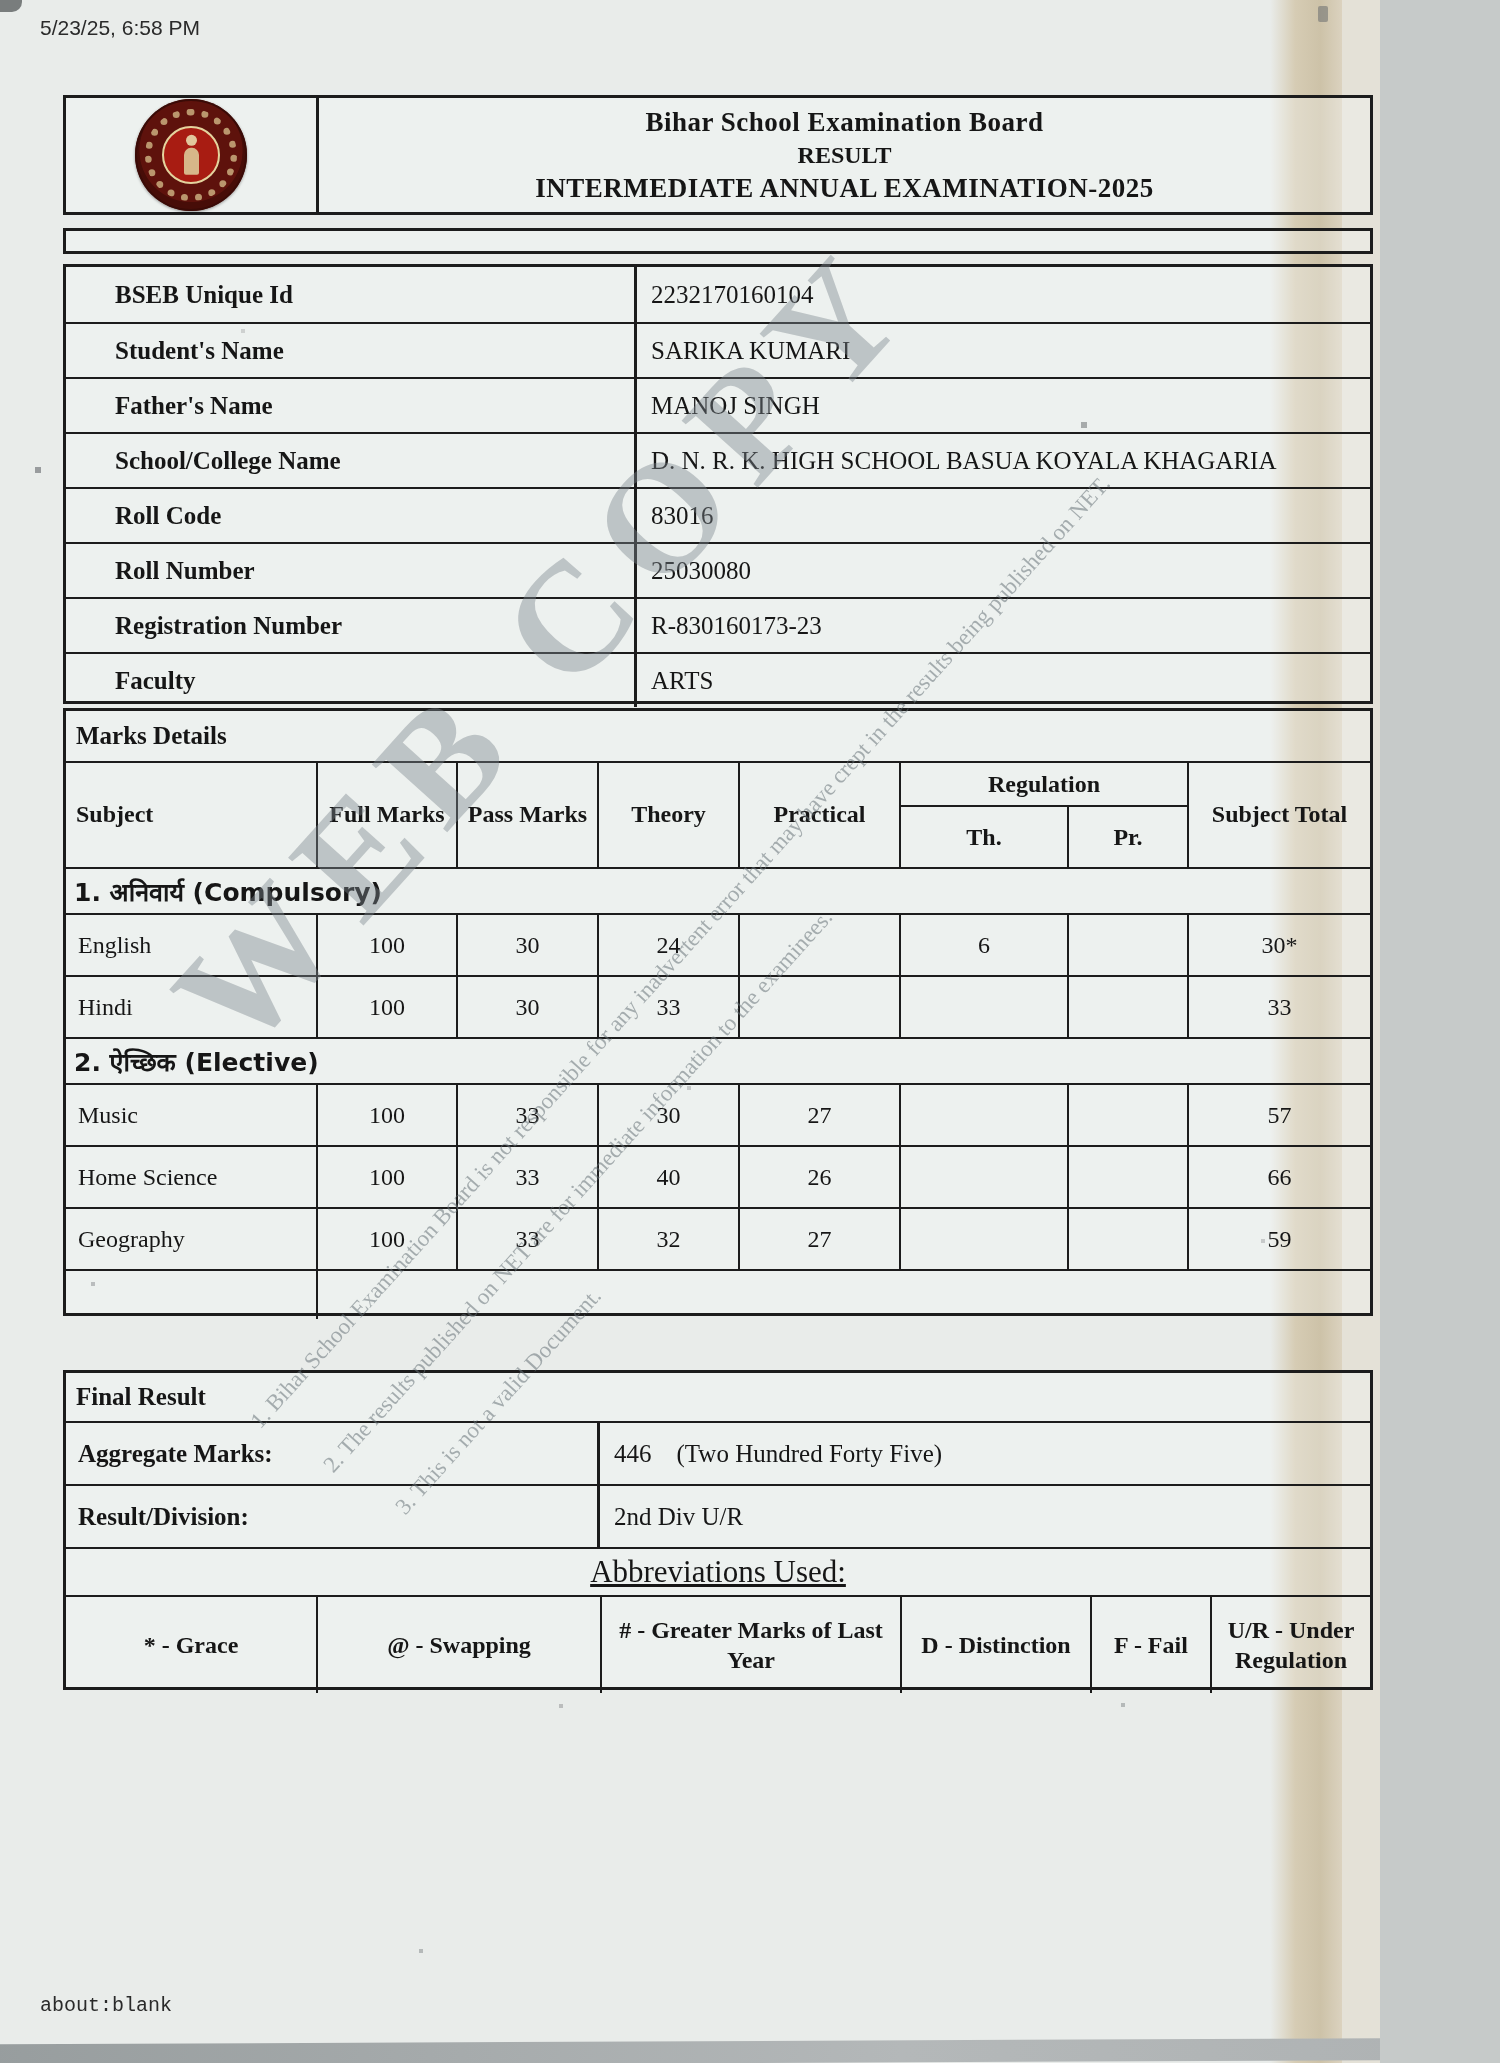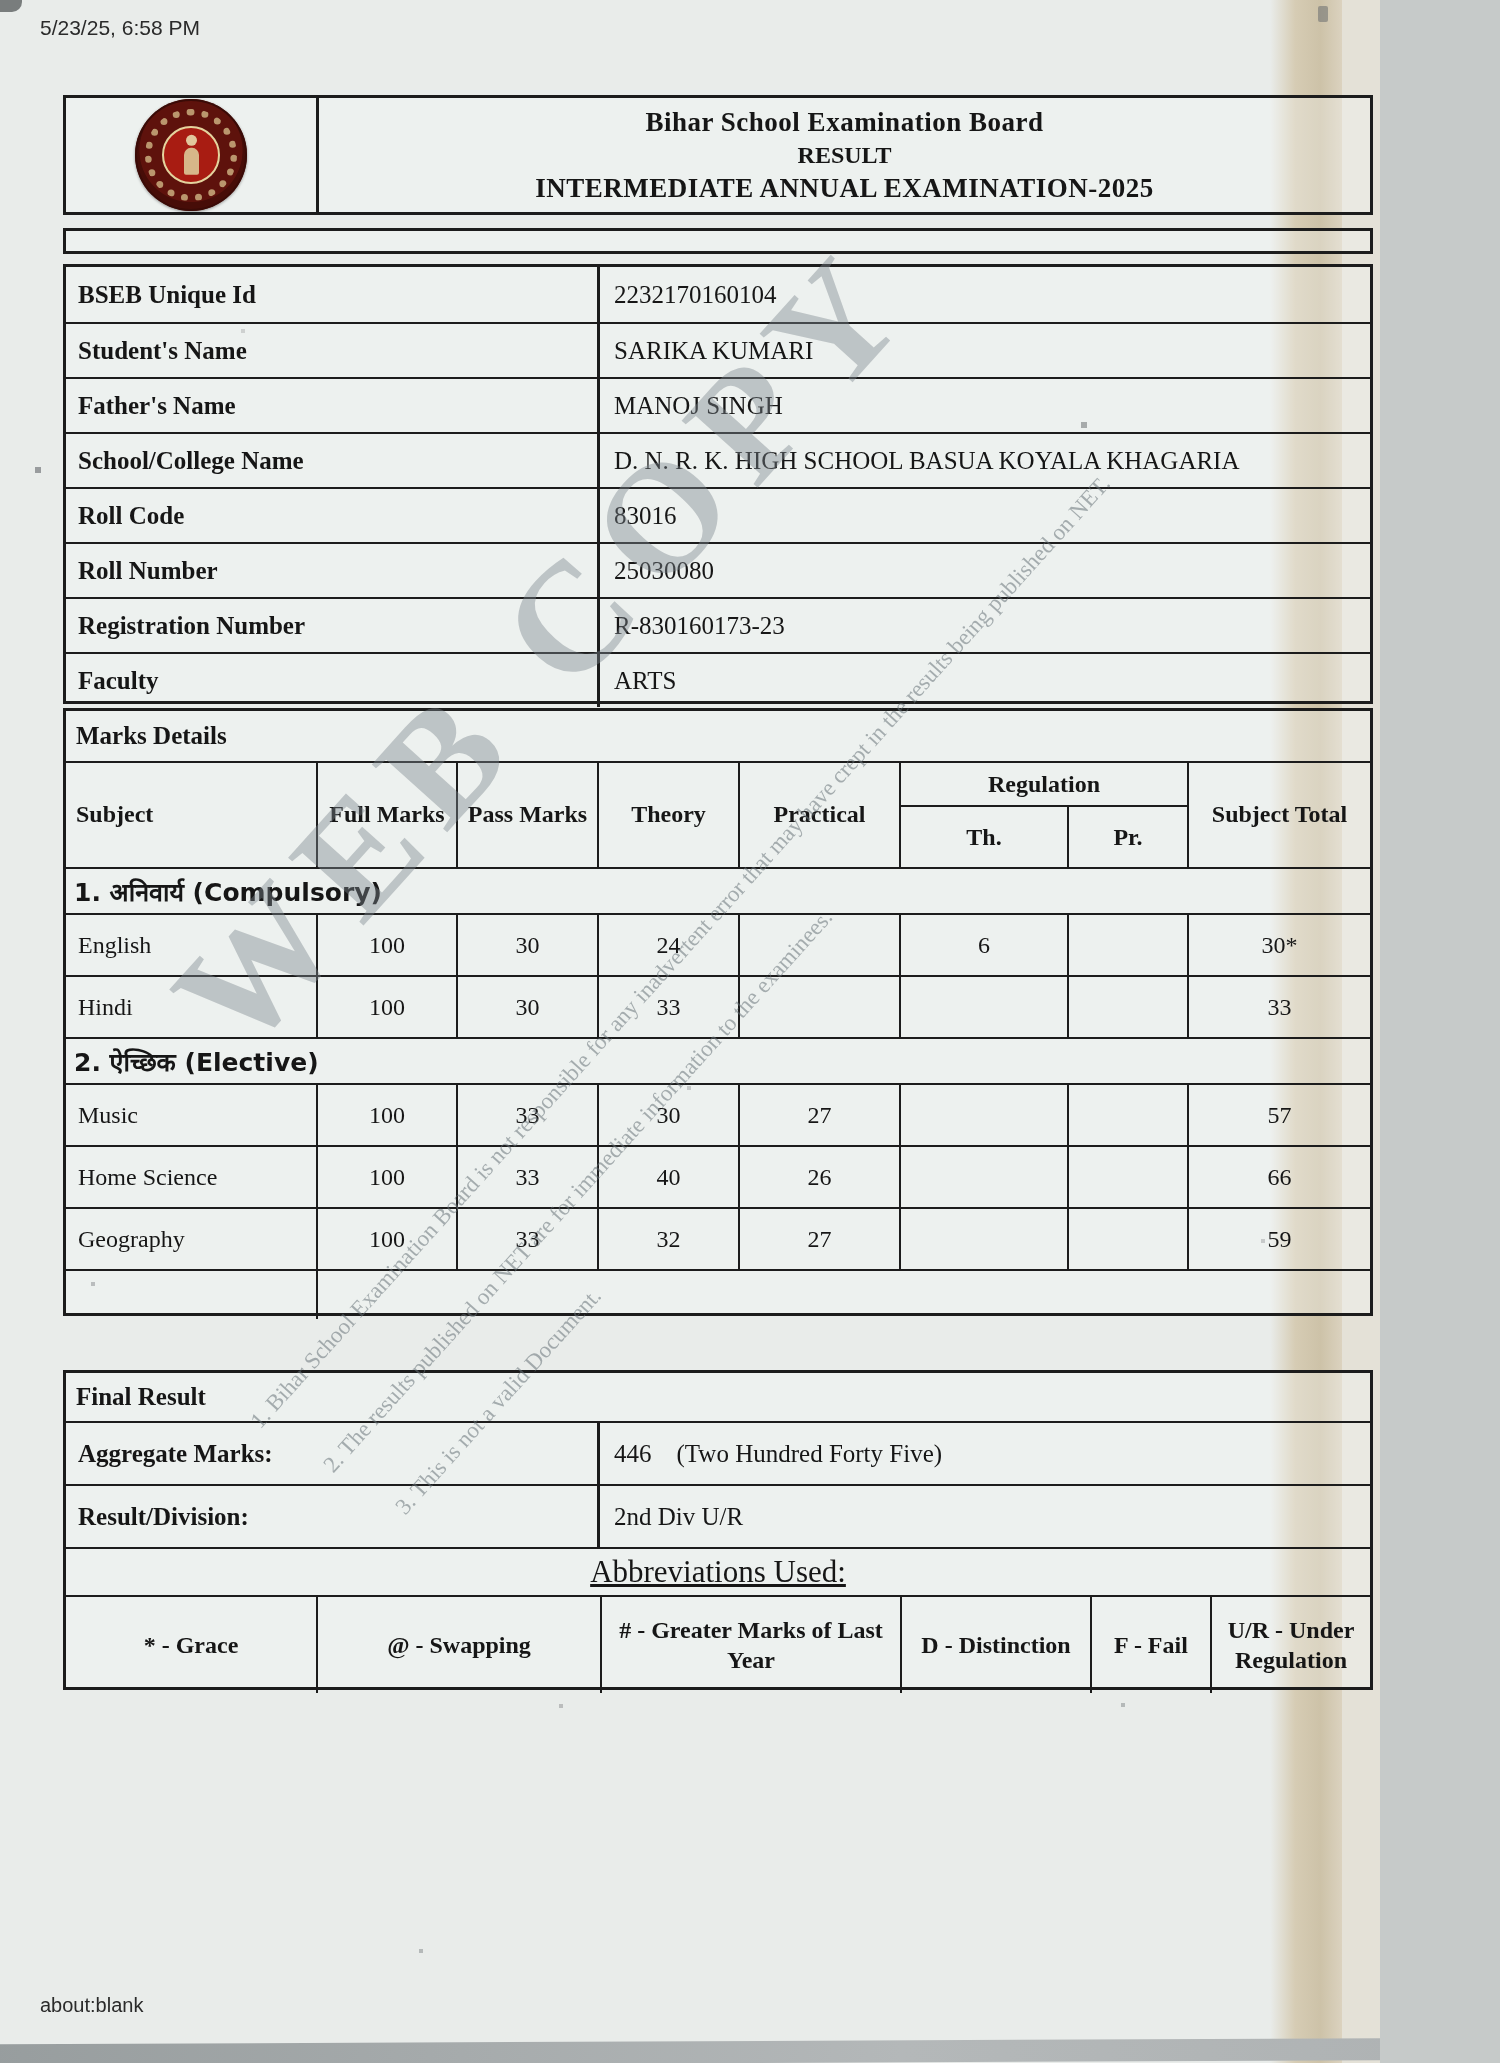--- a/index.html
+++ b/index.html
@@ -18,21 +18,21 @@
   .corner-tl{position:absolute;left:0;top:0;width:22px;height:12px;background:#5d6162;border-bottom-right-radius:10px;opacity:.8;}
   .corner-tr{position:absolute;right:52px;top:6px;width:10px;height:16px;background:#6a6e6f;opacity:.55;border-radius:2px;}
   .specks{position:absolute;left:0;top:0;width:2px;height:2px;
     box-shadow:1083px 424px 0 2px rgba(90,94,95,.7), 37px 469px 0 2px rgba(100,104,106,.6),
       92px 1283px 0 1px rgba(110,114,116,.6), 1440px 99px 0 2px rgba(80,84,86,.6),
       688px 1087px 0 1px rgba(120,124,125,.5), 1122px 1704px 0 1px rgba(130,134,135,.5),
       420px 1950px 0 1px rgba(130,134,135,.5), 1262px 1240px 0 1px rgba(120,124,126,.5),
       560px 1705px 0 1px rgba(130,134,135,.45), 242px 330px 0 1px rgba(120,124,126,.4);}
   
   .ts{position:absolute;left:40px;top:16px;font-family:"Liberation Sans",sans-serif;font-size:21px;color:#2a2a2a;}
-  .foot-l{position:absolute;left:40px;top:1994px;font-family:Liberation Sans, sans-serif;font-size:20px;color:#2a2a2a;}
+  .foot-l{position:absolute;left:40px;top:1994px;font-family:Liberation Mono, monospace;font-size:20px;color:#2a2a2a;}
   .foot-r{position:absolute;left:1418px;top:1994px;font-family:"Liberation Sans",sans-serif;font-size:24px;color:#2a2a2a;}
   
   .box{position:absolute;left:63px;width:1310px;border:3px solid #1c1c1c;box-sizing:border-box;background:rgba(250,252,251,.30);}
   
   .hdr{top:95px;height:120px;display:flex;}
   .logo-cell{width:253px;border-right:3px solid #1c1c1c;box-sizing:border-box;display:flex;align-items:center;justify-content:center;}
   .title-cell{flex:1;display:flex;flex-direction:column;align-items:center;justify-content:center;gap:4px;text-align:center;}
   .t1,.t3{font-size:27px;font-weight:bold;letter-spacing:.5px;}
   .t2{font-size:24px;font-weight:bold;}
   .seal{width:112px;height:112px;border-radius:50%;position:relative;
@@ -44,21 +44,21 @@
   .seal-figure{position:absolute;left:50%;top:50%;transform:translate(-50%,-48%);width:18px;height:42px;}
   .seal-head{width:11px;height:11px;border-radius:50%;background:#e2c79c;margin:0 auto;}
   .seal-body{width:15px;height:27px;background:#d7b789;border-radius:7px 7px 2px 2px;margin:2px auto 0;}
   
   .thin{top:228px;height:26px;}
   
   .info{top:264px;height:440px;}
   .irow{display:flex;height:55px;border-top:2px solid #1c1c1c;box-sizing:border-box;}
   .irow:first-child{border-top:none;}
   .ilabel{width:534px;border-right:3px solid #1c1c1c;box-sizing:border-box;display:flex;align-items:center;
-    padding-left:12px;font-weight:bold;font-size:25px;}
+    padding-left:12px;font-weight:bold;font-size:25px;margin-left:37px;}
   .ival{flex:1;display:flex;align-items:center;padding-left:14px;font-size:25px;}
   
   .marks{top:708px;height:608px;}
   .mtitle{height:50px;display:flex;align-items:center;padding-left:10px;font-weight:bold;font-size:25px;box-sizing:border-box;}
   .mhead{height:106px;border-top:2px solid #1c1c1c;display:grid;
     grid-template-columns:250px 140px 141px 141px 161px 288px auto;box-sizing:border-box;}
   .mhc{border-left:2px solid #1c1c1c;display:flex;align-items:center;justify-content:center;text-align:center;
     font-weight:bold;font-size:24px;line-height:1.15;padding:0 6px;box-sizing:border-box;}
   .mhc:first-child{border-left:none;justify-content:flex-start;text-align:left;padding-left:10px;}
   .reg-wrap{border-left:2px solid #1c1c1c;display:flex;flex-direction:column;box-sizing:border-box;}

